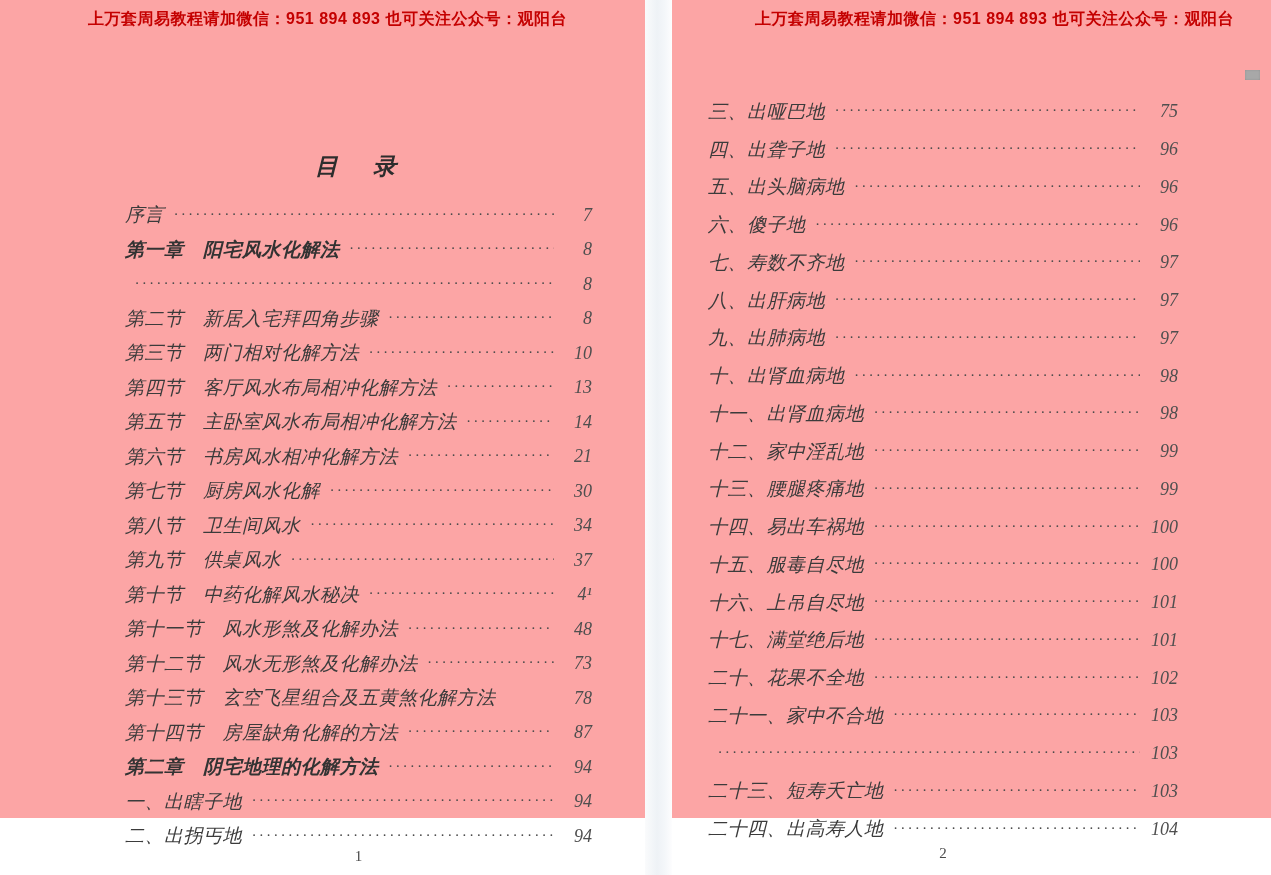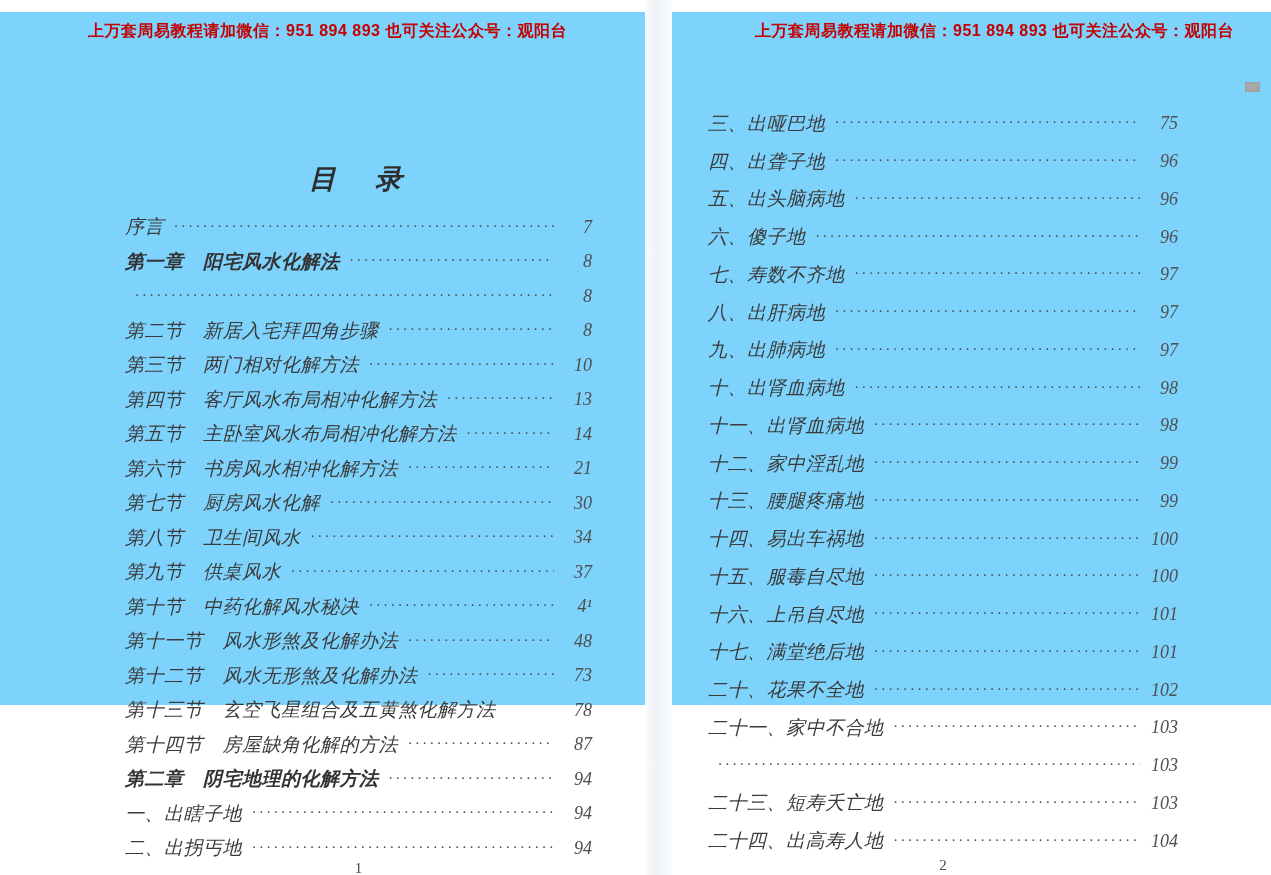--- a/index.html
+++ b/index.html
@@ -1,39 +1,39 @@
 <!DOCTYPE html>
 <html><head>
 <meta charset="utf-8">
 <style>
   html,body{margin:0;padding:0;}
   body{
     width:1271px;height:875px;position:relative;background:#ffffff;
     font-family:"Liberation Serif","DejaVu Serif",serif;
     overflow:hidden;
   }
-  .page{position:absolute;top:0;height:693px;background:#7dd3fc;margin-top:12px;}
+  .page{position:absolute;top:0;height:818px;background:#fca5a5;}
   #left-page{left:0;width:645px;}
   #right-page{left:672px;width:599px;}
   .gutter{
     position:absolute;left:645px;top:0;width:27px;height:875px;
     background:linear-gradient(90deg,#fafbfc 0%,#eef2f6 45%,#f3f6f9 70%,#fdfdfe 100%);
   }
   .promo-header{
     position:absolute;top:9px;
     font-family:"Liberation Sans","DejaVu Sans",sans-serif;
     font-weight:bold;font-size:16px;letter-spacing:0.5px;white-space:nowrap;
   }
   #left-page .promo-header{left:88px;}
   #right-page .promo-header{left:83px;}
   .toc-block{position:absolute;font-style:italic;}
   #left-page .toc-block{left:125px;top:142px;width:467px;}
   #right-page .toc-block{left:36px;top:93px;width:470px;}
   .toc-title{
-    text-align:center;font-size:27px;font-weight:bold;color:#2d2d2d;
+    text-align:center;font-size:23px;font-weight:bold;color:#2d2d2d;
     letter-spacing:6px;height:50px;line-height:50px;margin-bottom:6px;
   }
   .toc-row{
     display:flex;align-items:center;white-space:nowrap;
     color:#3b3b3b;font-size:19px;
   }
   #left-page .toc-row{height:34.5px;}
   #right-page .toc-row{height:37.75px;}
   .toc-row.bold .toc-label{font-weight:bold;color:#333;}
   .toc-label{flex:0 0 auto;letter-spacing:0.5px;}

